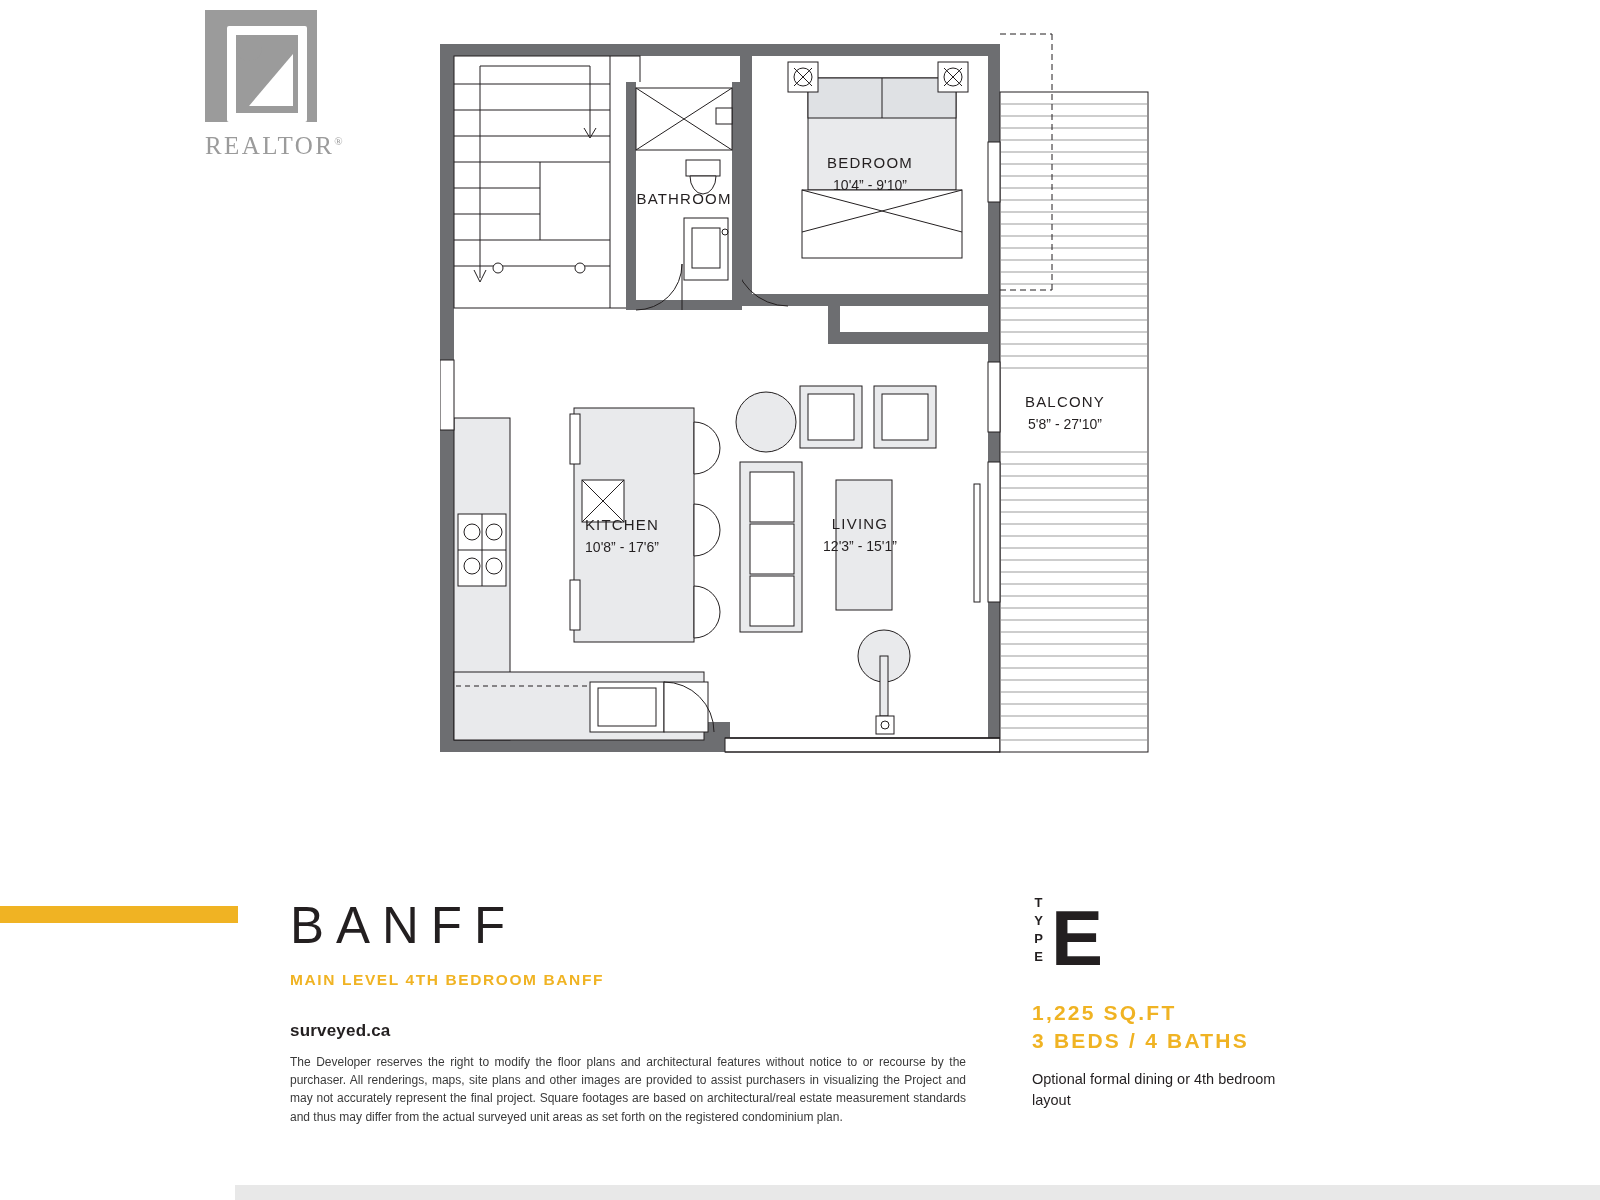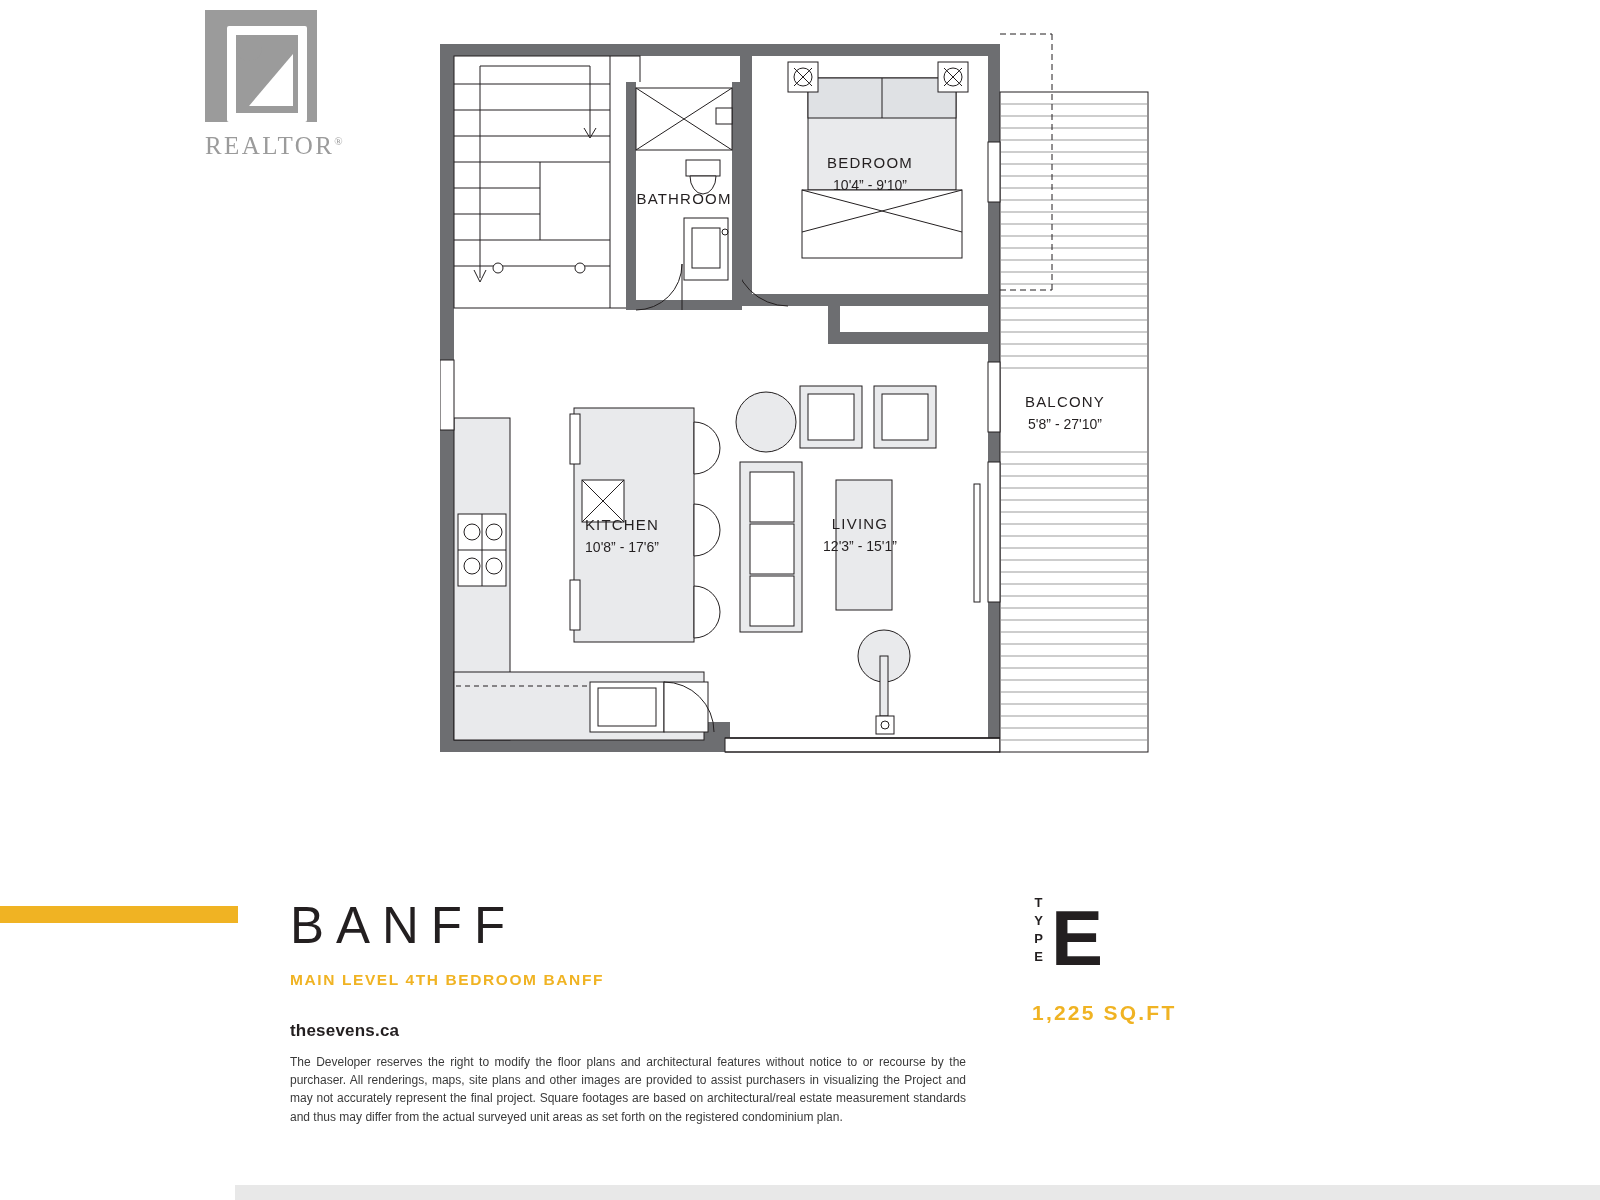--- a/index.html
+++ b/index.html
@@ -316,26 +316,28 @@
     
     
   </div>
 
   <div class="brand-underline"></div>
   <div class="brand">
     <div class="brand-name">
       <span>BANFF</span>
     </div>
     <div class="brand-sub">MAIN LEVEL 4TH BEDROOM BANFF</div>
-    <div class="site">thesevens.ca</div>
+    <div class="site">surveyed.ca</div>
     <div class="disclaimer">The Developer reserves the right to modify the floor plans and architectural features without notice to or recourse by the purchaser. All renderings, maps, site plans and other images are provided to assist purchasers in visualizing the Project and may not accurately represent the final project. Square footages are based on architectural/real estate measurement standards and thus may differ from the actual surveyed unit areas as set forth on the registered condominium plan.</div>
   </div>
 
   <div class="typeblock">
     <div class="type-row">
       <div class="type-word">TYPE</div>
       <div class="type-letter">E</div>
     </div>
     <div class="sqft">1,225 SQ.FT</div>
+    <div class="beds">3 BEDS / 4 BATHS</div>
+    <div class="note">Optional formal dining or 4th bedroom layout</div>
   </div>
 
   <div class="footer-strip"></div>
 </div>
 
 </body></html>

